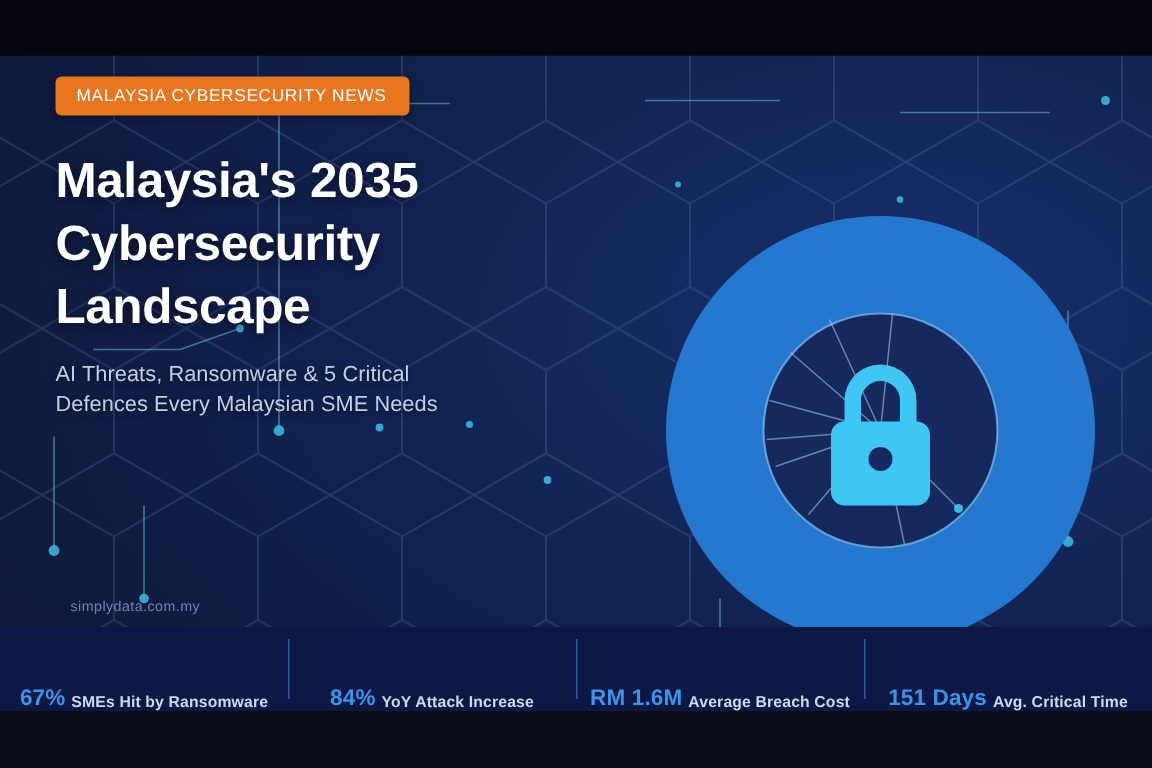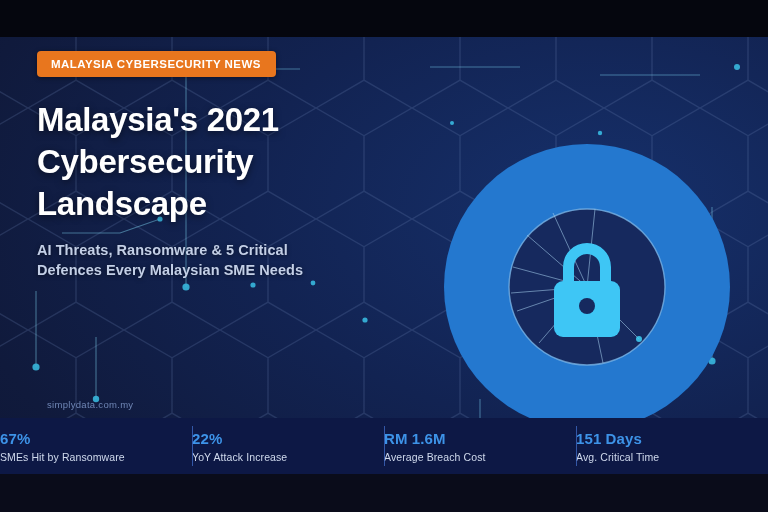--- a/index.html
+++ b/index.html
@@ -72,21 +72,21 @@
     left: 37px;
     top: 51px;
     width: 400px;
     z-index: 20;
   }
   .badge {
     display: inline-block;
     background: #e8761e;
     color: #ffffff;
     font-size: 11.5px;
-    font-weight: bold;
+    font-weight: normal;
     letter-spacing: .45px;
     padding: 7px 15px 7px 14px;
     border-radius: 4px;
     box-shadow: 0 1px 5px rgba(0,0,0,.45);
     white-space: nowrap;
   }
   .title {
     margin-top: 22px;
     color: #ffffff;
     font-size: 33px;
@@ -95,21 +95,20 @@
     letter-spacing: -.3px;
     text-shadow: 0 2px 7px rgba(0,0,0,.5);
   }
   .subtitle {
     margin-top: 15px;
     color: #c3cfe6;
     font-size: 14.5px;
     line-height: 1.42;
     letter-spacing: .05px;
     text-shadow: 0 1px 4px rgba(0,0,0,.5);
-    font-weight: bold;
   }
   .sitetag {
     position: absolute;
     left: 37px;
     top: 399px;
     color: #6f86b5;
     font-size: 9.5px;
     letter-spacing: .3px;
     z-index: 20;
     margin-left: 10px;
@@ -123,22 +122,21 @@
     width: 768px;
     height: 56px;
     background: #0d1845;
     display: flex;
     z-index: 30;
   }
   .stat {
     flex: 1 1 0;
     position: relative;
     display: flex;
-    flex-direction: column;
-    align-items: flex-start;
+    align-items: flex-end;
     justify-content: center;
     gap: 4px;
   }
   .stat + .stat::before {
     content: "";
     position: absolute;
     left: 0;
     top: 8px;
     bottom: 8px;
     width: 1px;
@@ -148,20 +146,21 @@
   .stat .value {
     color: #3d93e8;
     font-size: 15px;
     font-weight: bold;
     letter-spacing: .1px;
   }
   .stat .label {
     color: #cfd9ec;
     font-size: 10.5px;
     letter-spacing: .1px;
+    font-weight: bold;
   }
 </style>
 </head>
 <body>
 
 <div id="hero">
 
   <div class="band">
 
     <svg class="hexlayer" viewBox="0 0 808 441" preserveAspectRatio="xMidYMid slice">
@@ -226,39 +225,39 @@
         <path d="M120 124 a24 24 0 0 1 48 0 v16 h-11 v-16 a13 13 0 0 0 -26 0 v16 h-11 z" fill="#3ec6f5"></path>
         <rect x="111" y="138" width="66" height="56" rx="9" fill="#3ec6f5"></rect>
         <circle cx="144" cy="163" r="8" fill="#16295e"></circle>
       </g>
     </svg>
   </div>
 
   <div class="content">
     <div class="badge">MALAYSIA CYBERSECURITY NEWS</div>
     <div class="title">
-      <div>Malaysia's 2021</div>
+      <div>Malaysia's 2035</div>
       <div>Cybersecurity</div>
       <div>Landscape</div>
     </div>
     <div class="subtitle">
       <div>AI Threats, Ransomware &amp; 5 Critical</div>
       <div>Defences Every Malaysian SME Needs</div>
     </div>
   </div>
 
   <div class="sitetag">simplydata.com.my</div>
 
   <div class="statsbar">
     <div class="stat">
       <div class="value">67%</div>
       <div class="label">SMEs Hit by Ransomware</div>
     </div>
     <div class="stat">
-      <div class="value">22%</div>
+      <div class="value">84%</div>
       <div class="label">YoY Attack Increase</div>
     </div>
     <div class="stat">
       <div class="value">RM 1.6M</div>
       <div class="label">Average Breach Cost</div>
     </div>
     <div class="stat">
       <div class="value">151 Days</div>
       <div class="label">Avg. Critical Time</div>
     </div>

